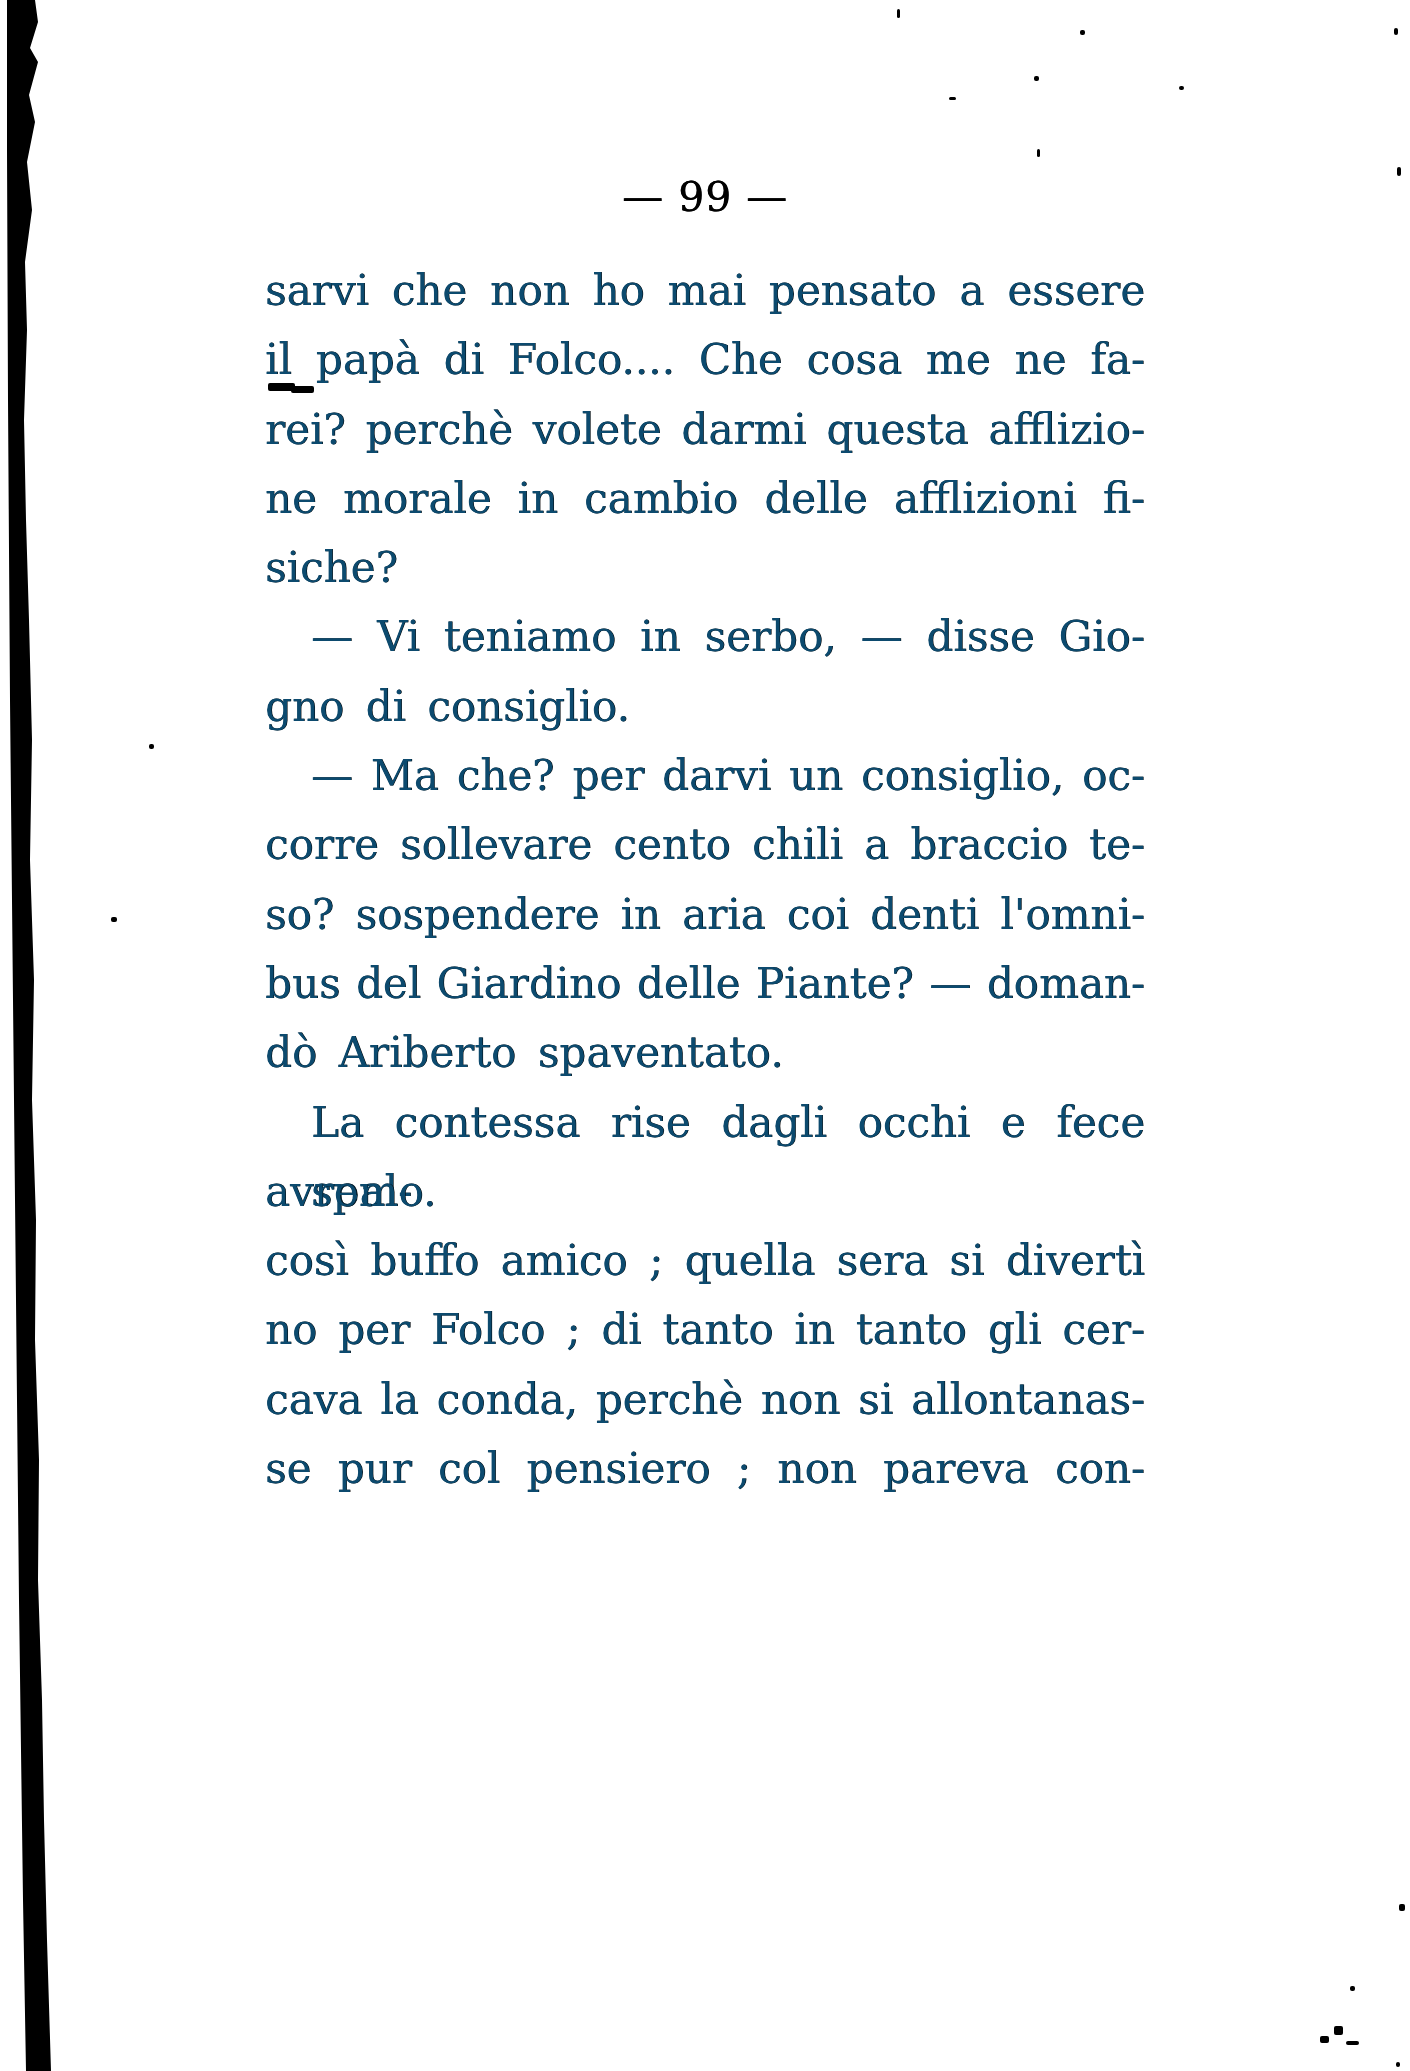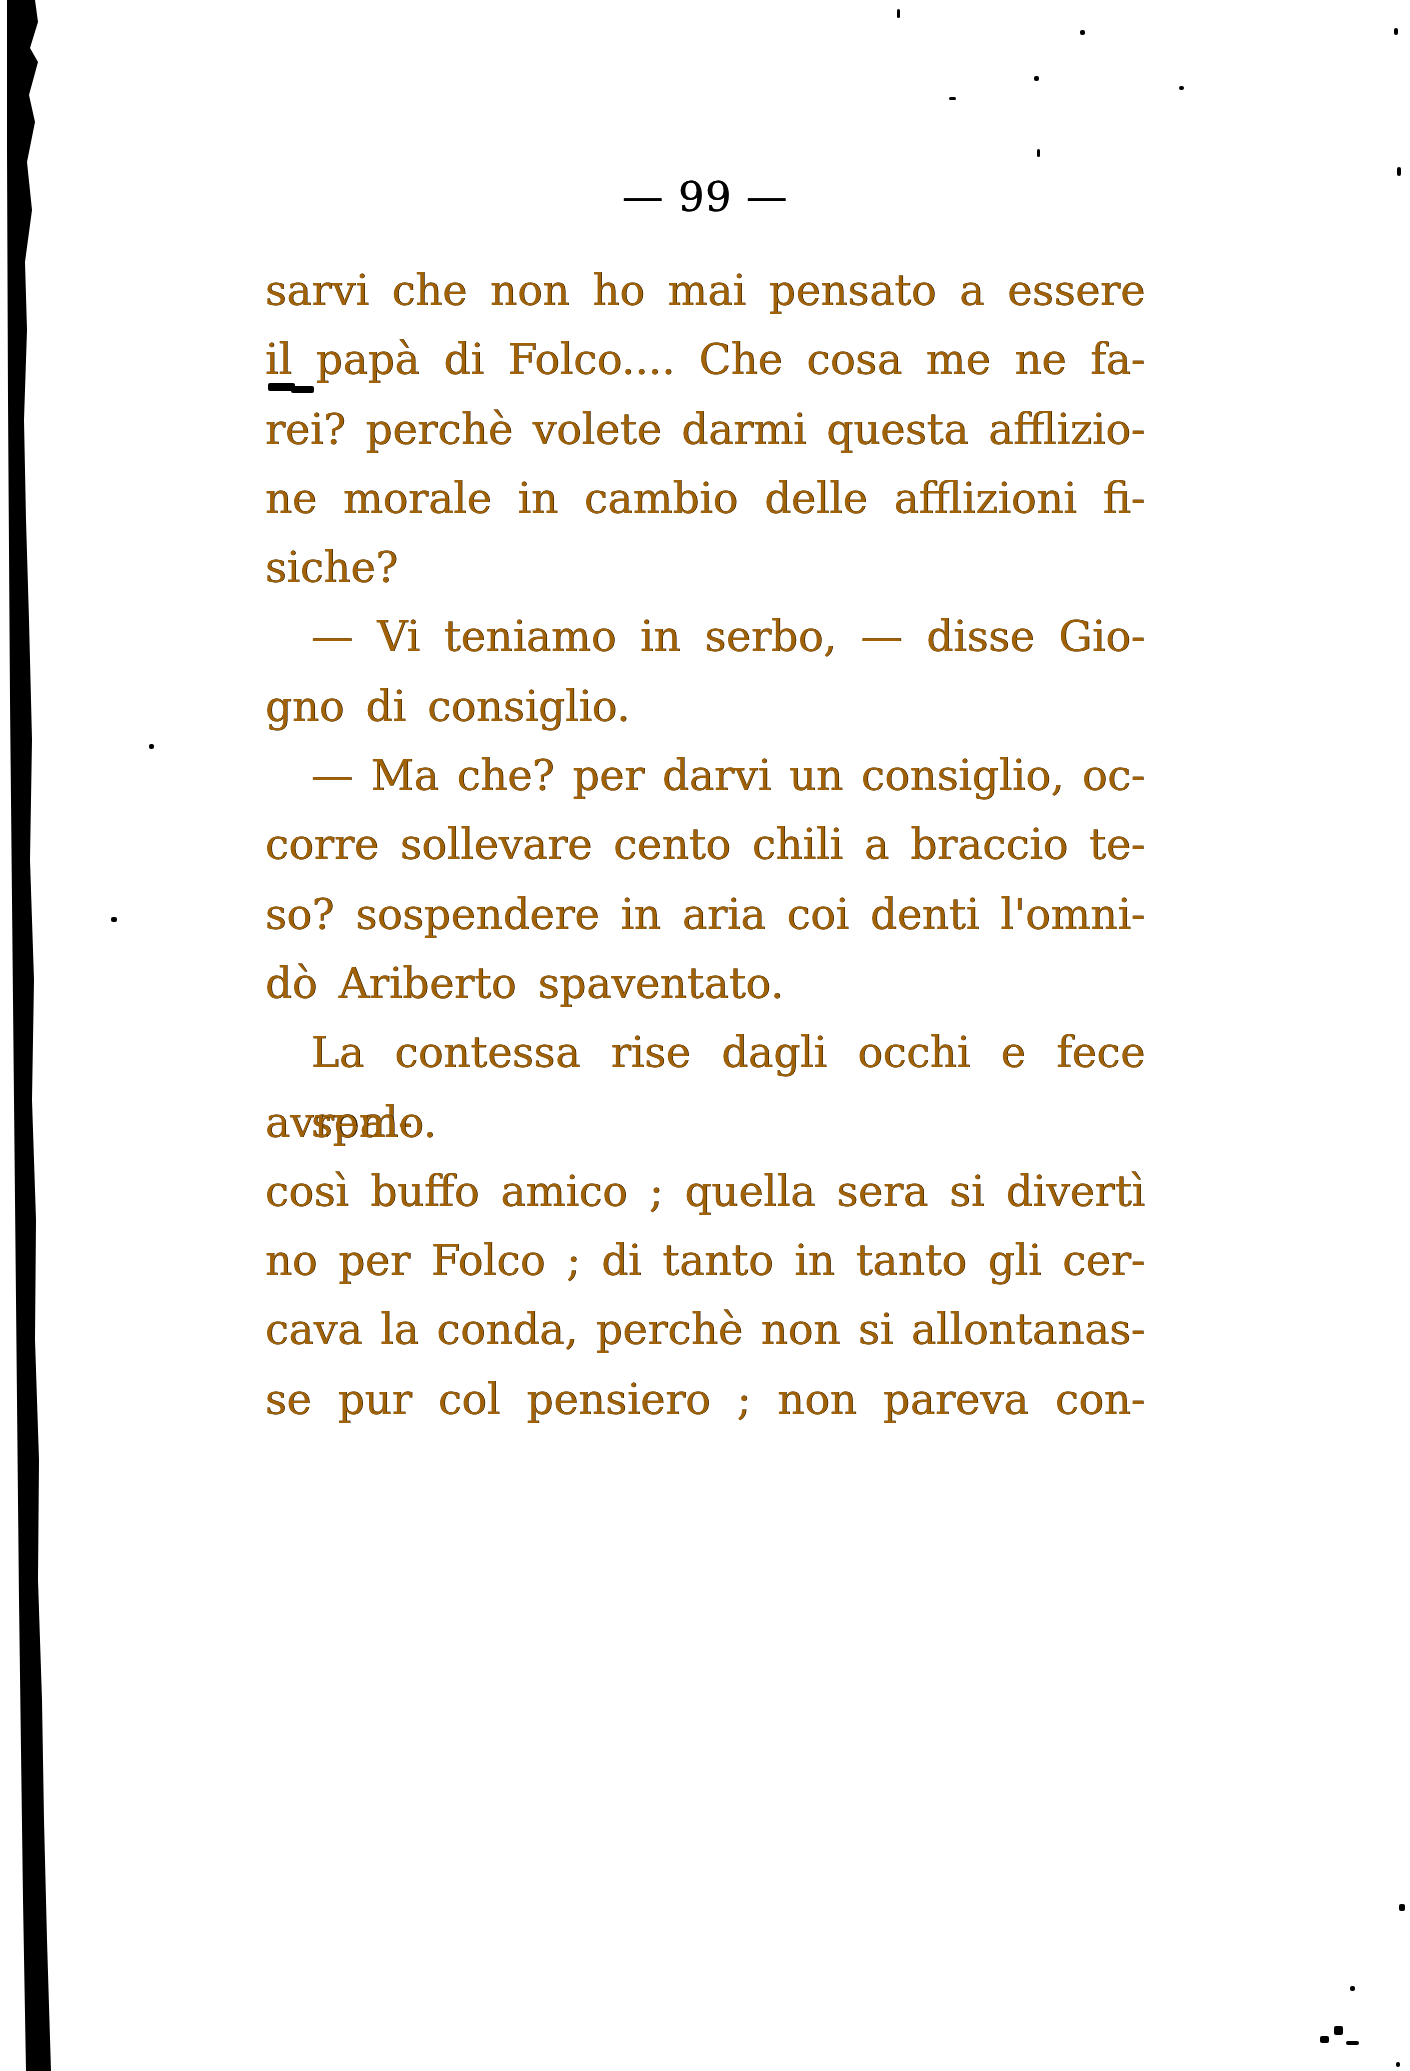--- a/index.html
+++ b/index.html
@@ -31,21 +31,21 @@
     letter-spacing: 1px;
     color: #000;
     text-shadow: 0.5px 0 0 #000;
   }
   .text-column {
     position: absolute;
     left: 265px;
     top: 256px;
     width: 880px;
     font-size: 42px;
-    color: #a16207;
+    color: #0c4a6e;
     text-shadow: 0.5px 0 0 #000;
   }
   .line {
     height: 69.3px;
     line-height: 69.3px;
     white-space: normal;
   }
   .line.full {
     text-align: justify;
     text-align-last: justify;
@@ -83,20 +83,21 @@
       <div class="line full">sarvi che non ho mai pensato a essere</div>
       <div class="line full">il papà di Folco.... Che cosa me ne fa-</div>
       <div class="line full">rei? perchè volete darmi questa afflizio-</div>
       <div class="line full">ne morale in cambio delle afflizioni fi-</div>
       <div class="line end">siche?</div>
       <div class="line full indent">— Vi teniamo in serbo, — disse Gio-</div>
       <div class="line end">gno di consiglio.</div>
       <div class="line full indent">— Ma che? per darvi un consiglio, oc-</div>
       <div class="line full">corre sollevare cento chili a braccio te-</div>
       <div class="line full">so? sospendere in aria coi denti l'omni-</div>
+      <div class="line full">bus del Giardino delle Piante? — doman-</div>
       <div class="line end">dò Ariberto spaventato.</div>
       <div class="line full indent">La contessa rise dagli occhi e fece spal-</div>
       <div class="line end">avremo.</div>
       <div class="line full">così buffo amico ; quella sera si divertì</div>
       <div class="line full">no per Folco ; di tanto in tanto gli cer-</div>
       <div class="line full">cava la conda, perchè non si allontanas-</div>
       <div class="line full">se pur col pensiero ; non pareva con-</div>
     </div>
 
 <div class="speck" style="left: 897px; top: 9px; width: 3px; height: 9px; background: rgb(0, 0, 0);"></div>

